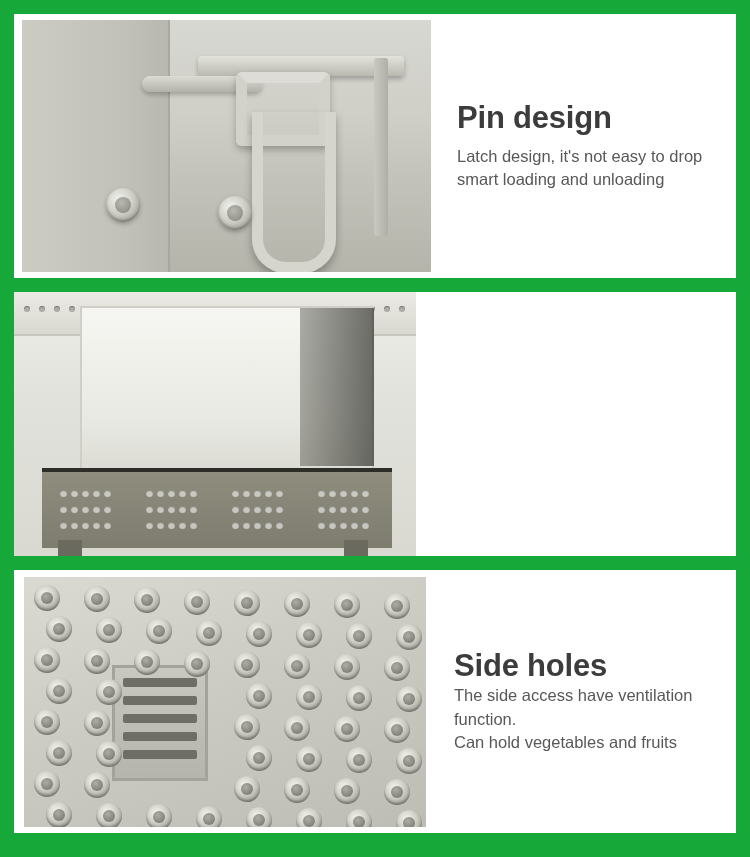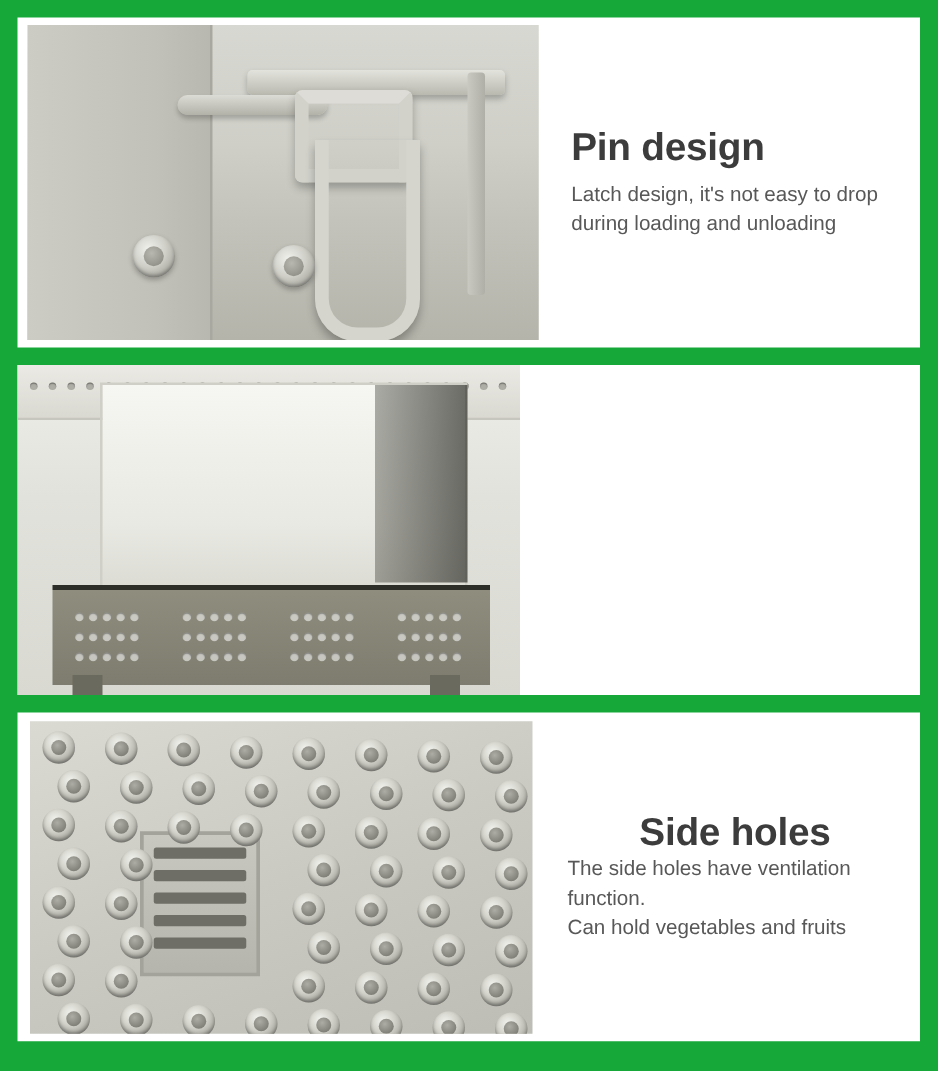--- a/index.html
+++ b/index.html
@@ -69,21 +69,21 @@
 
   
   .panel-2 { flex-direction: row; }
   .panel-2 .text-col { padding: 0 10px 0 30px; flex: 0 0 300px; }
   .panel-2 .photo { width: 402px; height: 264px; }
   .panel-2 .title { font-size: 31px; line-height: 1.1; margin-bottom: 12px; }
 
   
   .panel-3 .photo { width: 402px; height: 250px; margin: 7px 0 0 10px; }
   .panel-3 .text-col { padding: 0 14px 0 28px; }
-  .panel-3 .title { font-size: 31px; margin-bottom: 0; text-align: center; }
+  .panel-3 .title { font-size: 31px; margin-bottom: 0; }
 
   
 
   
   .img-pin {
     background:
       linear-gradient(180deg, #d8d8d2 0%, #cfcfc8 38%, #c3c3bb 62%, #b4b4ab 100%);
   }
   .img-pin .plate-edge {
     position: absolute; left: 0; top: 0; width: 146px; height: 100%;
@@ -201,21 +201,21 @@
       <div class="bar"></div>
       <div class="bar2"></div>
       <div class="bracket"></div>
       <div class="hook"></div>
       <div class="vbar"></div>
       <div class="stud s1"></div>
       <div class="stud s2"></div>
     </div>
     <div class="text-col">
       <h2 class="title">Pin design</h2>
-      <p class="body-text">Latch design, it's not easy to drop during loading and unloading</p>
+      <p class="body-text">Latch design, it's not easy to drop smart loading and unloading</p>
     </div>
   </section>
 
   <section class="panel panel-2">
     <div class="photo img-crate">
       <div class="top-rail">
           <div class="perf" style="left: 10px; top: 14px; width: 6px; height: 6px; background: rgba(120, 120, 112, 0.5);"></div>
           <div class="perf" style="left: 25px; top: 14px; width: 6px; height: 6px; background: rgba(120, 120, 112, 0.5);"></div>
           <div class="perf" style="left: 40px; top: 14px; width: 6px; height: 6px; background: rgba(120, 120, 112, 0.5);"></div>
           <div class="perf" style="left: 55px; top: 14px; width: 6px; height: 6px; background: rgba(120, 120, 112, 0.5);"></div>
@@ -372,18 +372,18 @@
         <div class="hole" style="left: 72px; top: 226.2px;"></div>
         <div class="hole" style="left: 122px; top: 227.4px;"></div>
         <div class="hole" style="left: 172px; top: 228.6px;"></div>
         <div class="hole" style="left: 222px; top: 229.8px;"></div>
         <div class="hole" style="left: 272px; top: 231px;"></div>
         <div class="hole" style="left: 322px; top: 232.2px;"></div>
         <div class="hole" style="left: 372px; top: 233.4px;"></div>
       </div>
     <div class="text-col">
       <h2 class="title">Side holes</h2>
-      <p class="body-text" style="white-space:pre-line">The side holes have ventilation function.
+      <p class="body-text" style="white-space:pre-line">The side access have ventilation function.
 Can hold vegetables and fruits</p>
     </div>
   </section>
 
 </div>
 
 </body></html>

